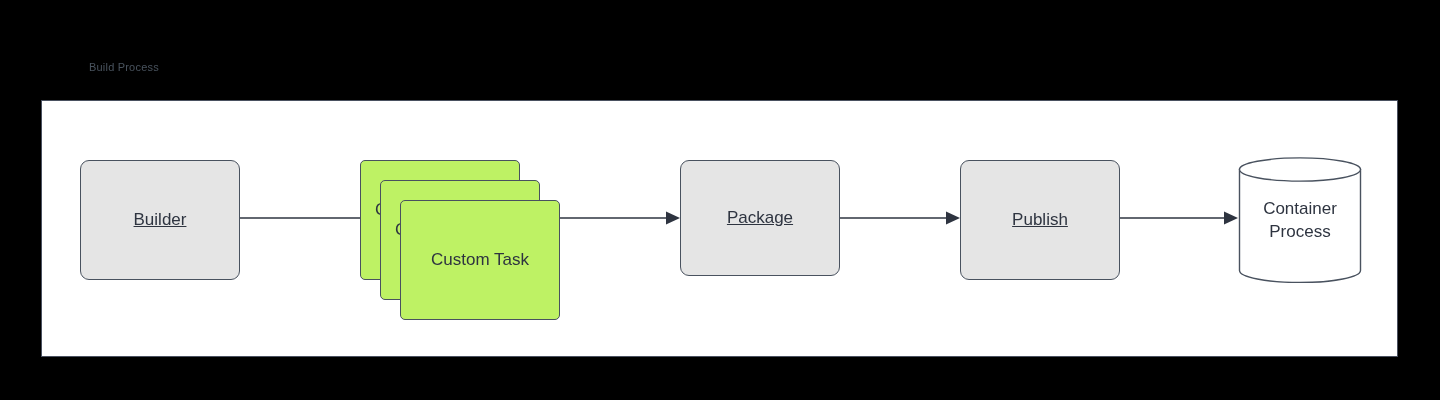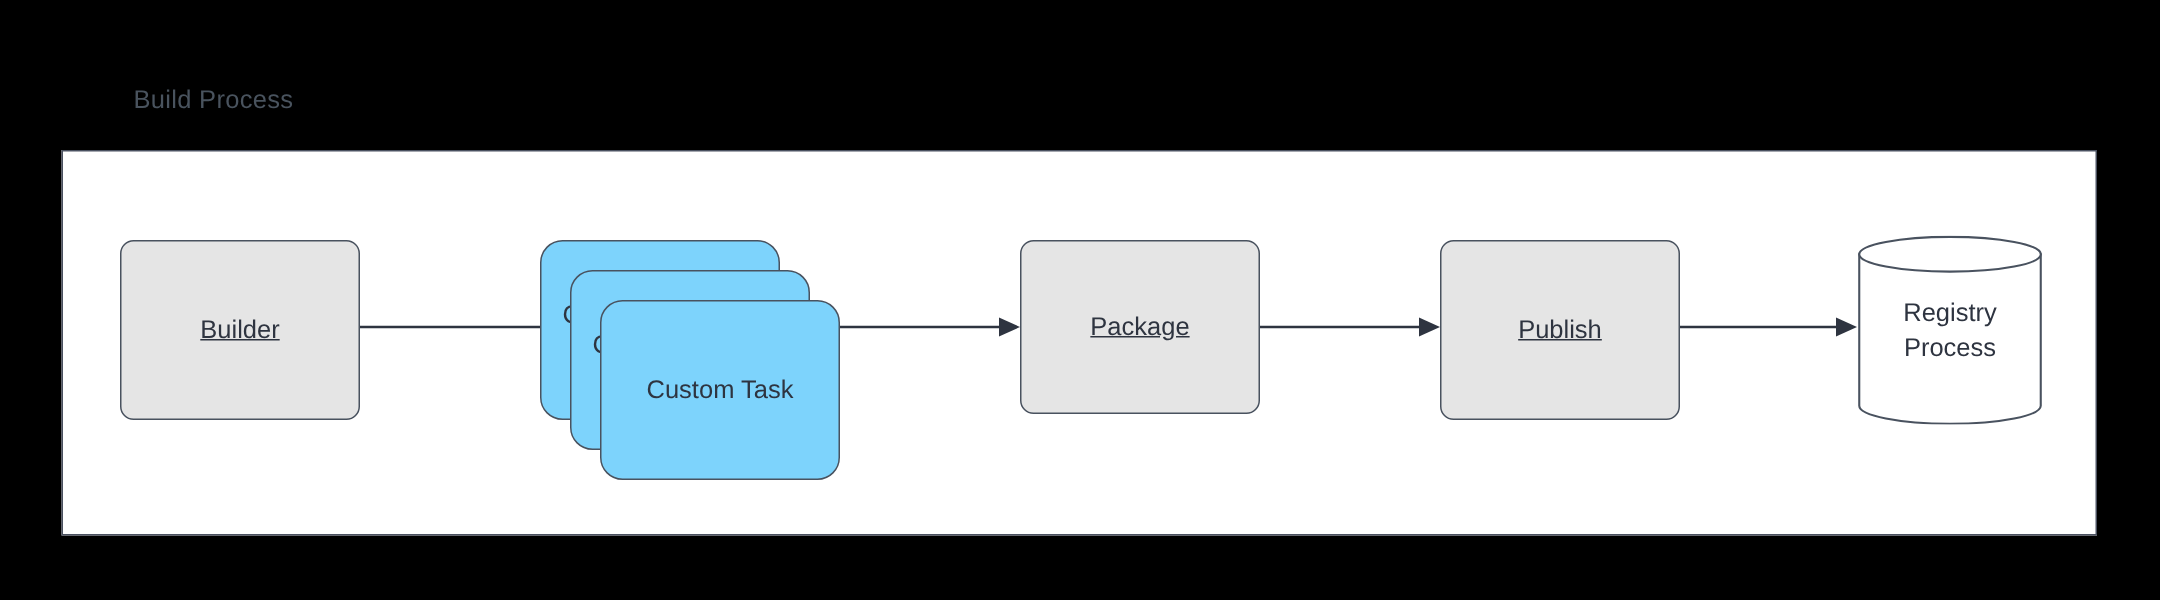--- a/index.html
+++ b/index.html
@@ -19,21 +19,21 @@
     width: 1440px;
     height: 400px;
     background: #000000;
   }
 
   
   #group-title {
     position: absolute;
     left: 89px;
     top: 56px;
-    font-size: 17px;
+    font-size: 11px;
     line-height: 22px;
     color: #49535e;
     letter-spacing: 0.2px;
     white-space: nowrap;
   }
 
   
   #panel {
     position: absolute;
     left: 41px;
@@ -64,23 +64,23 @@
 
   .node-label {
     display: block;
     padding: 0 6px;
   }
 
   
   .stack-card {
     position: absolute;
     box-sizing: border-box;
-    background: #7dd3fc;
+    background: #bef264;
     border: 1px solid #49525f;
-    border-radius: 15px;
+    border-radius: 5px;
   }
   .stack-card .clipped-glyph {
     position: absolute;
     left: 14px;
     top: 38px;
     font-size: 17px;
     line-height: 22px;
     color: #2e3440;
     overflow: hidden;
     width: 10px;
@@ -182,19 +182,19 @@
         <polygon points="104,0.6 118,7 104,13.4" fill="#2e3440"></polygon>
       </svg>
     </div>
 
     <div class="cylinder" style="left:1196px; top:56px; width:124px; height:126px;">
       <svg width="124" height="126" viewBox="0 0 124 126">
         <path d="M1.5,12.5 L1.5,113.5 A60.5,12 0 0 0 122.5,113.5 L122.5,12.5 Z" fill="#ffffff" stroke="#49525f" stroke-width="1.4"></path>
         <ellipse cx="62" cy="12.5" rx="60.5" ry="11.6" fill="#ffffff" stroke="#49525f" stroke-width="1.4"></ellipse>
       </svg>
       <div class="cylinder-label">
-        <div>Registry</div>
+        <div>Container</div>
         <div>Process</div>
       </div>
     </div>
 
   </div>
 </div>
 
 </body></html>

